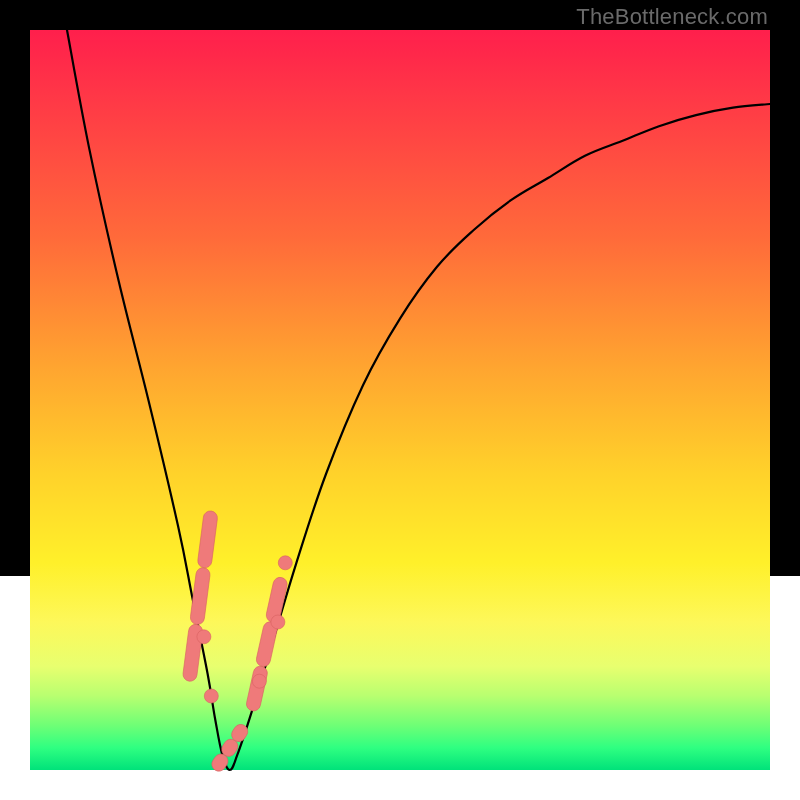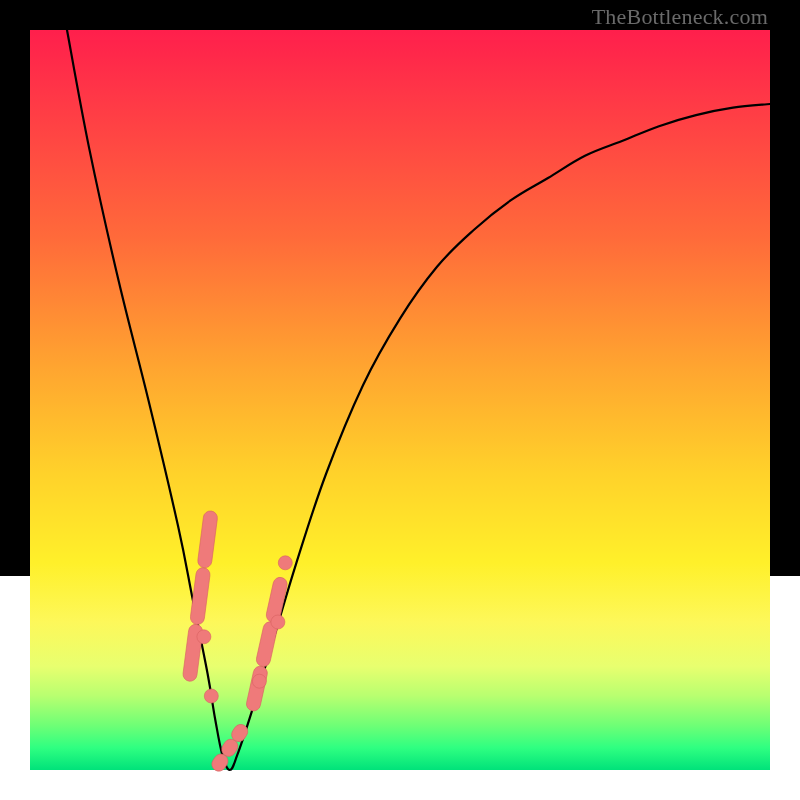--- a/index.html
+++ b/index.html
@@ -8,21 +8,20 @@
     width: 800px;
     height: 800px;
     overflow: hidden;
     font-family: Arial, Helvetica, sans-serif;
   }
   .frame {
     position: relative;
     width: 800px;
     height: 576px;
     background: #000;
-    font-family: Liberation Serif, serif;
   }
   .plot-area {
     position: absolute;
     left: 30px;
     top: 30px;
     width: 740px;
     height: 740px;
     
     background: linear-gradient(
       to bottom,

